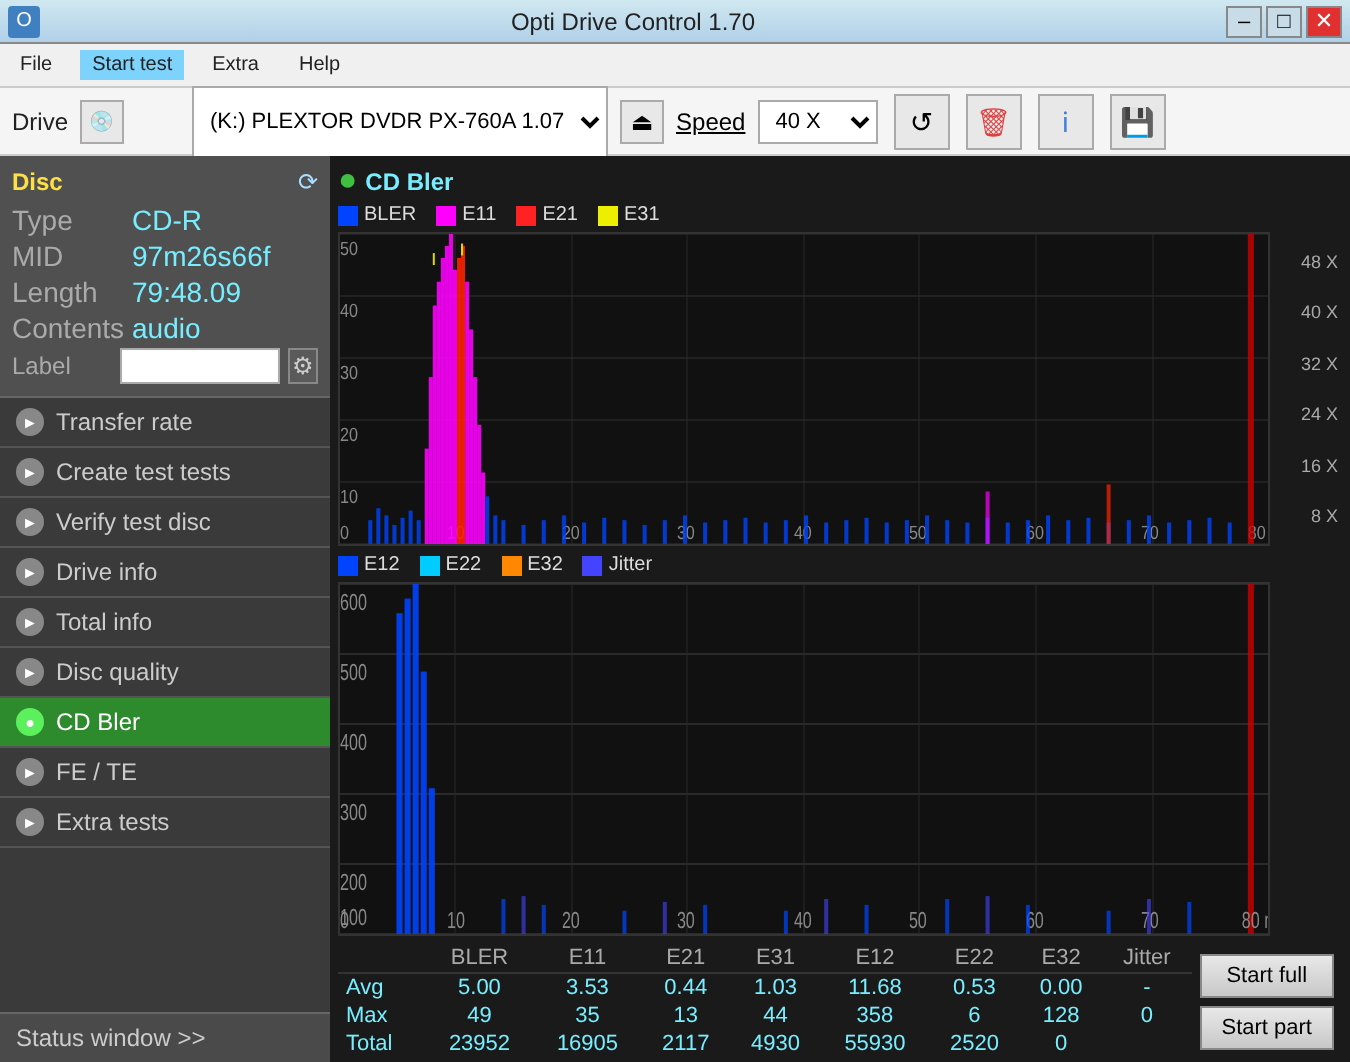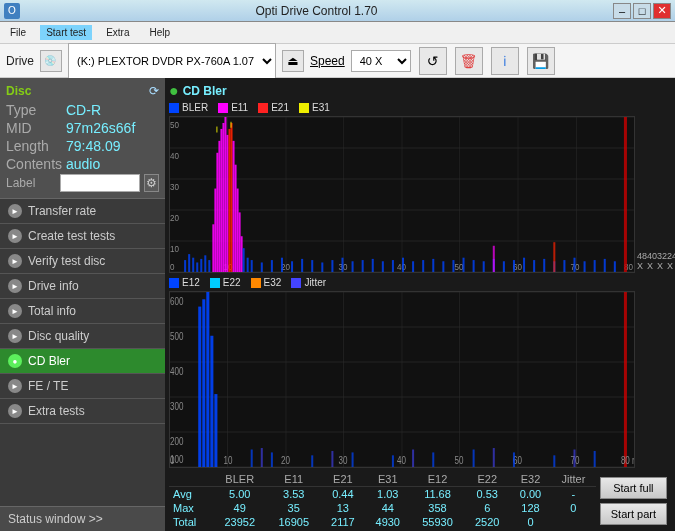--- a/index.html
+++ b/index.html
@@ -15,34 +15,34 @@
 
     
     #menubar { background: #f0f0f0; height: 22px; display: flex; align-items: center; padding: 0 4px; border-bottom: 1px solid #ccc; gap: 8px; }
     #menubar span { font-size: 10px; color: #222; padding: 2px 6px; cursor: pointer; }
     #menubar span.active { background: #7dd3fc; }
 
     
     #drivebar { background: #f5f5f5; height: 34px; display: flex; align-items: center; padding: 2px 6px; gap: 6px; border-bottom: 1px solid #ccc; }
     #drivebar .label { font-size: 12px; color: #222; }
     .drive-icon { width: 22px; height: 22px; background: #e8e8e8; border: 1px solid #aaa; display: flex; align-items: center; justify-content: center; font-size: 10px; color: #555; }
-    .drive-select { height: 36px; font-size: 11px; border: 1px solid #aaa; background: white; padding: 0 4px; min-width: 180px; }
+    .drive-select { height: 36px; font-size: 11px; border: 1px solid #aaa; background: white; padding: 0 4px; min-width: 180px; margin-left: 28px; }
     .eject-btn { width: 22px; height: 22px; background: #e8e8e8; border: 1px solid #aaa; display: flex; align-items: center; justify-content: center; cursor: pointer; font-size: 12px; }
     .speed-label { font-size: 12px; text-decoration: underline; }
     .speed-select { height: 22px; font-size: 11px; border: 1px solid #aaa; background: white; padding: 0 4px; width: 60px; }
     .icon-btn { width: 28px; height: 28px; background: #e8e8e8; border: 1px solid #aaa; display: flex; align-items: center; justify-content: center; cursor: pointer; font-size: 14px; margin-left: 2px; }
 
     
     #main { display: flex; height: calc(531px - 22px - 22px - 34px); }
 
     
     #sidebar { width: 165px; background: #3a3a3a; display: flex; flex-direction: column; flex-shrink: 0; }
     #disc-panel { background: #505050; padding: 6px; border-bottom: 1px solid #666; }
     #disc-panel .disc-header { display: flex; align-items: center; justify-content: space-between; margin-bottom: 4px; }
-    #disc-panel .disc-title { color: #84cc16; font-weight: bold; font-size: 12px; }
+    #disc-panel .disc-title { color: #fde047; font-weight: bold; font-size: 12px; }
     #disc-panel .disc-refresh { color: #adf; font-size: 12px; cursor: pointer; }
     #disc-panel .disc-row { display: flex; font-size: 14px; margin-bottom: 2px; }
     #disc-panel .disc-key { color: #aaa; width: 60px; }
     #disc-panel .disc-val { color: #7ef; }
     .label-row { display: flex; align-items: center; gap: 4px; margin-top: 2px; }
     .label-input { background: white; border: 1px solid #aaa; height: 18px; width: 80px; font-size: 11px; padding: 0 2px; }
     .label-gear { width: 18px; height: 18px; background: #5a5a5a; border: 1px solid #888; display: flex; align-items: center; justify-content: center; cursor: pointer; font-size: 12px; color: #ccc; }
 
     .sidebar-item { display: flex; align-items: center; gap: 6px; padding: 5px 8px; cursor: pointer; color: #ccc; font-size: 12px; border-bottom: 1px solid #555; }
     .sidebar-item.active { background: #2d8a2d; color: white; }
@@ -76,21 +76,21 @@
     
     #stats-row { display: flex; align-items: stretch; }
     #stats-row .stats-wrap { flex: 1; }
 
     
     svg { display: block; }
 
     
     .chart-wrap { display: flex; flex-direction: row; }
     .chart-svg-wrap { flex: 1; position: relative; }
-    .y-axis-right { width: 32px; display: flex; flex-direction: row; justify-content: space-between; align-items: flex-end; font-size: 9px; color: #aaa; padding: 2px 2px; }
+    .y-axis-right { width: 32px; display: flex; flex-direction: column; justify-content: space-between; align-items: flex-end; font-size: 9px; color: #aaa; padding: 2px 2px; }
   </style>
 </head>
 <body>
 
 <div id="titlebar">
   <div class="icon">O</div>
   <div class="title">Opti Drive Control 1.70</div>
   <div class="win-buttons">
     <div class="win-btn">–</div>
     <div class="win-btn">□</div>

